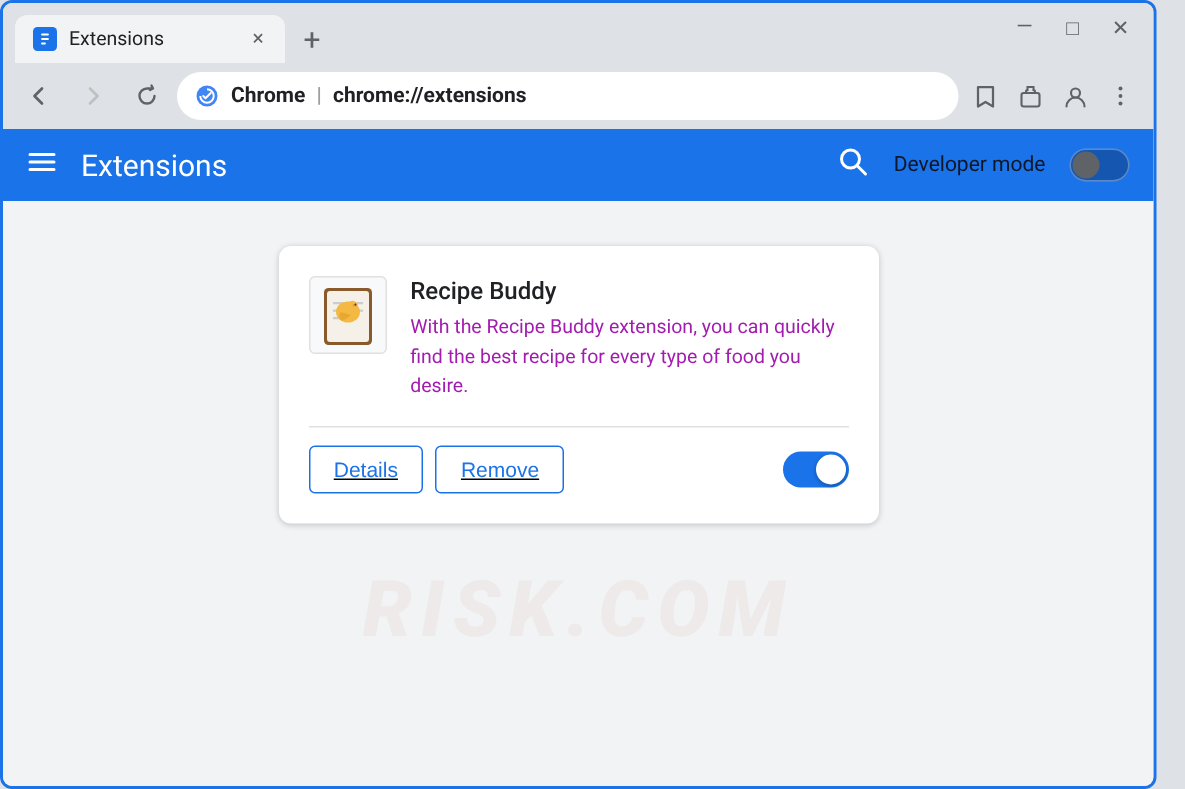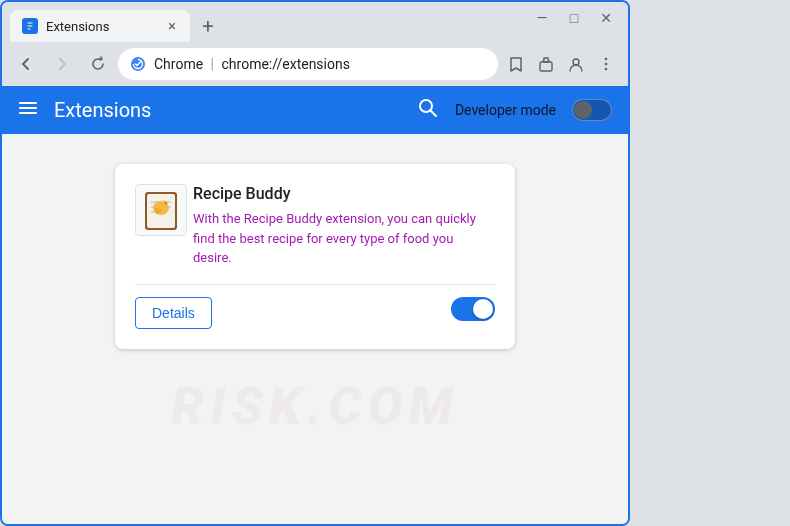--- a/index.html
+++ b/index.html
@@ -6,21 +6,21 @@
     body {
       width: 790px;
       height: 526px;
       overflow: hidden;
       font-family: -apple-system, BlinkMacSystemFont, 'Segoe UI', Roboto, Arial, sans-serif;
       background: #dee1e6;
     }
 
     
     .browser-window {
-      width: 630px;
+      width: 771px;
       height: 526px;
       border: 2px solid #1a73e8;
       border-radius: 8px;
       overflow: hidden;
       display: flex;
       flex-direction: column;
       background: #f1f3f4;
     }
 
     
@@ -126,20 +126,21 @@
 
     
     .address-bar-row {
       background: #dee1e6;
       height: 44px;
       display: flex;
       align-items: center;
       padding: 0 8px;
       gap: 4px;
       flex-shrink: 0;
+      font-weight: bold;
     }
 
     .nav-btn {
       width: 32px;
       height: 32px;
       border-radius: 50%;
       display: flex;
       align-items: center;
       justify-content: center;
       cursor: pointer;
@@ -274,21 +275,21 @@
       width: 400px;
       margin: 30px auto 0;
       padding: 20px;
       position: relative;
       z-index: 1;
     }
 
     .ext-card-header {
       display: flex;
       align-items: flex-start;
-      gap: 6px;
+      gap: 16px;
       margin-bottom: 12px;
     }
 
     .ext-icon-container {
       width: 52px;
       height: 52px;
       flex-shrink: 0;
       border: 1px solid #e0e0e0;
       border-radius: 4px;
       overflow: hidden;
@@ -311,24 +312,26 @@
     }
 
     .ext-desc {
       font-size: 13px;
       color: #a21caf;
       line-height: 1.5;
     }
 
     .ext-card-footer {
       display: flex;
+      align-items: center;
       margin-top: 16px;
       padding-top: 12px;
       border-top: 1px solid #e0e0e0;
       gap: 8px;
+      text-decoration: underline;
     }
 
     .ext-btn {
       height: 32px;
       padding: 0 16px;
       border: 1px solid #1a73e8;
       border-radius: 4px;
       background: white;
       color: #1a73e8;
       font-size: 14px;
@@ -501,20 +504,21 @@
           </svg>
         </div>
         <div class="ext-info">
           <div class="ext-name">Recipe Buddy</div>
           <div class="ext-desc">With the Recipe Buddy extension, you can quickly find the best recipe for every type of food you desire.</div>
         </div>
       </div>
 
       <div class="ext-card-footer">
         <button class="ext-btn">Details</button>
+        <button class="ext-btn">Remove</button>
         <div class="ext-toggle-spacer"></div>
         <div class="ext-toggle">
           <div class="ext-toggle-knob"></div>
         </div>
       </div>
     </div>
 
   </div>
 </div>
 

